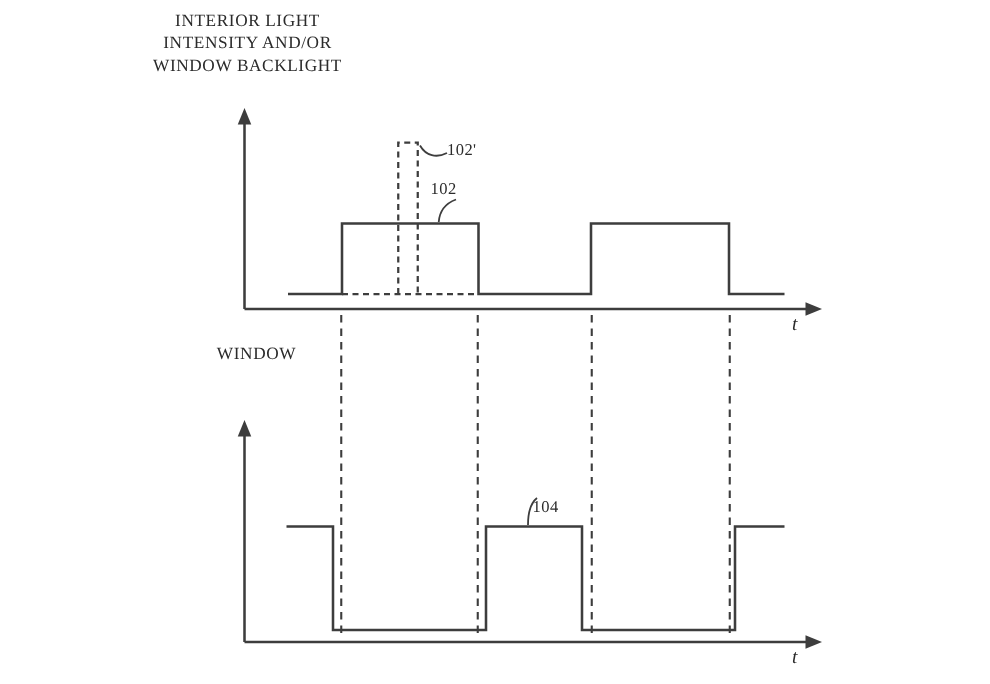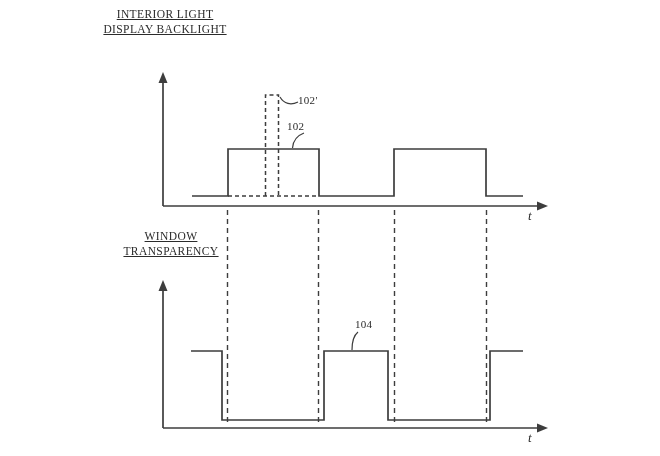--- a/index.html
+++ b/index.html
@@ -9,29 +9,28 @@
     position: relative; overflow: hidden;
     font-family: "Liberation Serif", "DejaVu Serif", serif;
     color: #2b2b2b;
   }
   .fig { position: absolute; left: 0; top: 0; width: 660px; height: 456px; }
   #diagram { position: absolute; left: 0; top: 0; }
   .ttl {
     position: absolute; text-align: center;
     font-size: 11.5px; line-height: 15px; letter-spacing: 0.4px;
     white-space: nowrap;
-    text-decoration: underline;
   }
   .ttl div { white-space: normal; }
   .ttl-top { left: 100px; top: 7px;  width: 130px; }
   .ttl-bot { left: 106px; top: 229px; width: 130px; }
   .ref { position: absolute; font-size: 11px; letter-spacing: 0.3px; }
   .r102p { left: 298px; top: 94px; }
   .r102  { left: 287px; top: 120px; }
-  .r104  { left: 355px; top: 318px; }
+  .r104  { left: 355px; top: 332px; }
   .taxis { position: absolute; font-size: 13px; font-style: italic; }
   .t-top { left: 528px; top: 208px; }
   .t-bot { left: 528px; top: 430px; }
 </style>
 </head>
 <body>
 
 <div class="fig">
   <svg id="diagram" width="660" height="456" viewBox="0 0 660 456">
       <line x1="163" y1="206" x2="163" y2="81" stroke="#3d3d3d" stroke-width="1.7"></line>
@@ -50,26 +49,26 @@
       <polyline points="191,351 222,351 222,420 324,420 324,351 388,351 388,420 490,420 490,351 523,351" fill="none" stroke="#3d3d3d" stroke-width="1.7" stroke-linejoin="miter"></polyline>
       <path d="M358,332 C353,336 352,343 352,350" fill="none" stroke="#3d3d3d" stroke-width="1.2"></path>
       <line x1="227.5" y1="210" x2="227.5" y2="426" stroke="#3d3d3d" stroke-width="1.4" stroke-dasharray="5 4"></line>
       <line x1="318.5" y1="210" x2="318.5" y2="426" stroke="#3d3d3d" stroke-width="1.4" stroke-dasharray="5 4"></line>
       <line x1="394.5" y1="210" x2="394.5" y2="426" stroke="#3d3d3d" stroke-width="1.4" stroke-dasharray="5 4"></line>
       <line x1="486.5" y1="210" x2="486.5" y2="426" stroke="#3d3d3d" stroke-width="1.4" stroke-dasharray="5 4"></line>
     </svg>
 
   <div class="ttl ttl-top">
     <div>INTERIOR LIGHT</div>
-    <div>DISPLAY BACKLIGHT</div>
+    <div>INTENSITY AND/OR</div>
+    <div>WINDOW BACKLIGHT</div>
   </div>
 
   <div class="ttl ttl-bot">
     <div>WINDOW</div>
-    <div>TRANSPARENCY</div>
   </div>
 
   <span class="ref r102p">102'</span>
   <span class="ref r102">102</span>
   <span class="ref r104">104</span>
 
   <span class="taxis t-top">t</span>
   <span class="taxis t-bot">t</span>
 </div>
 

